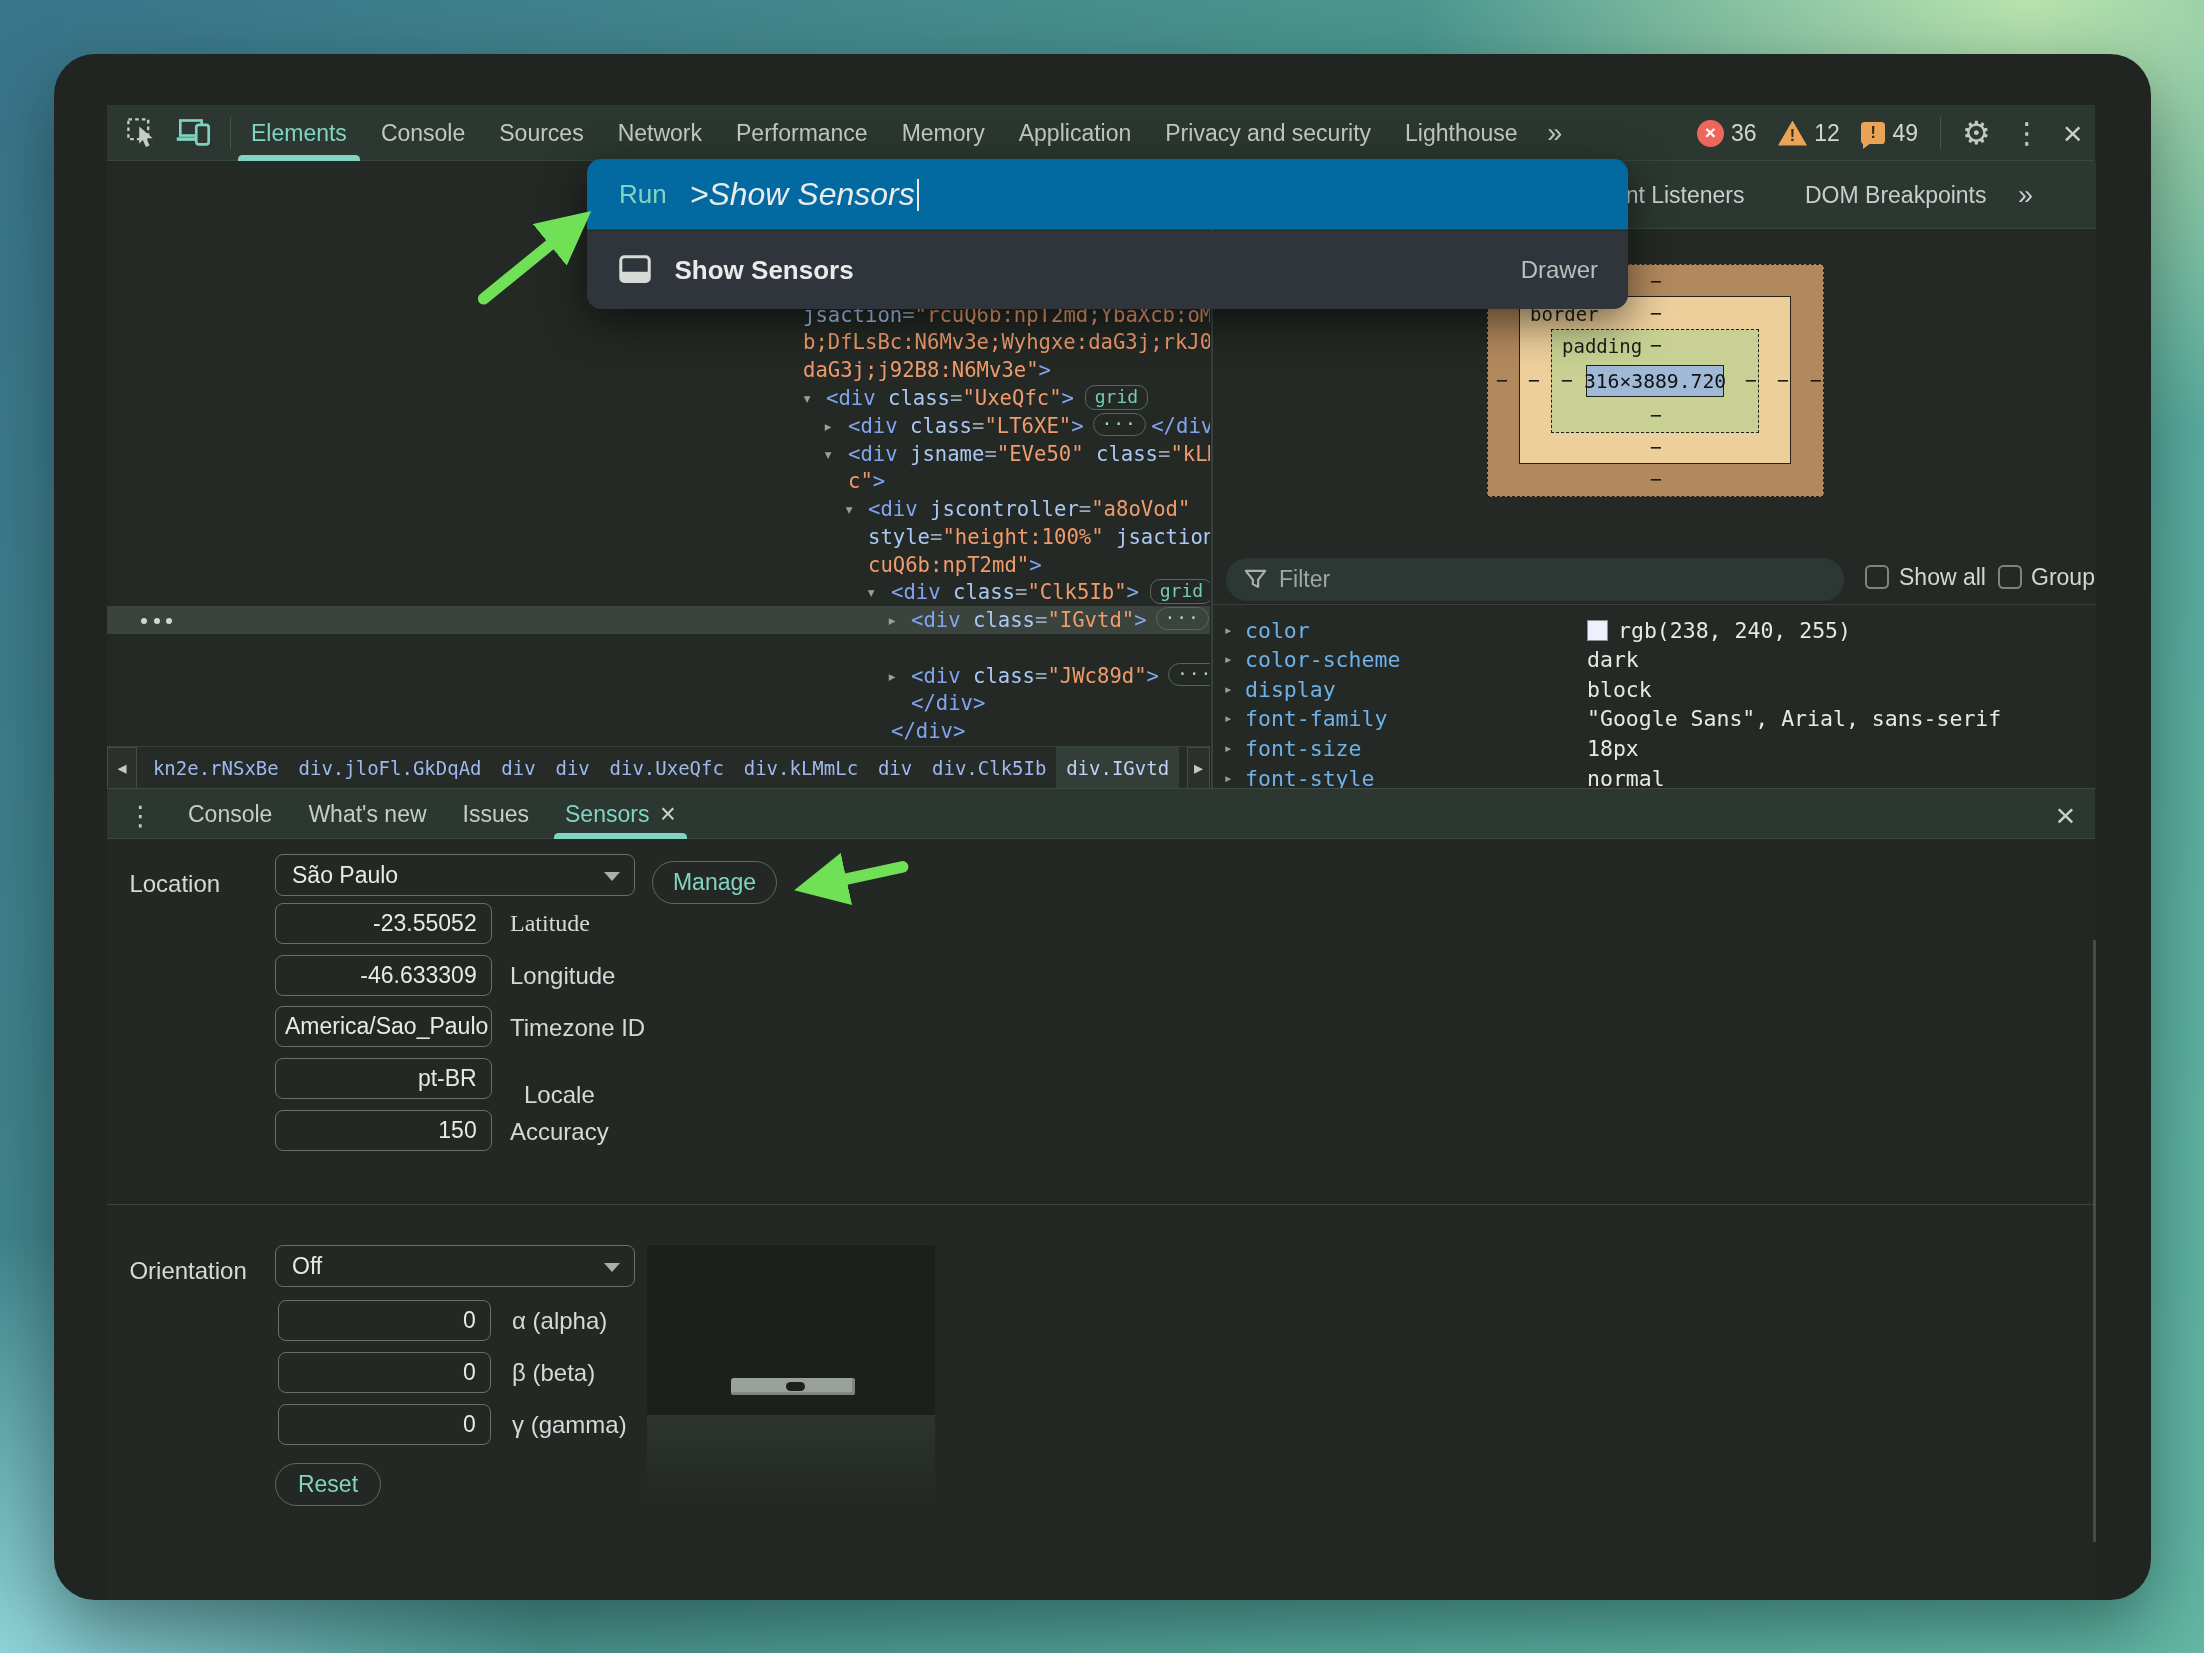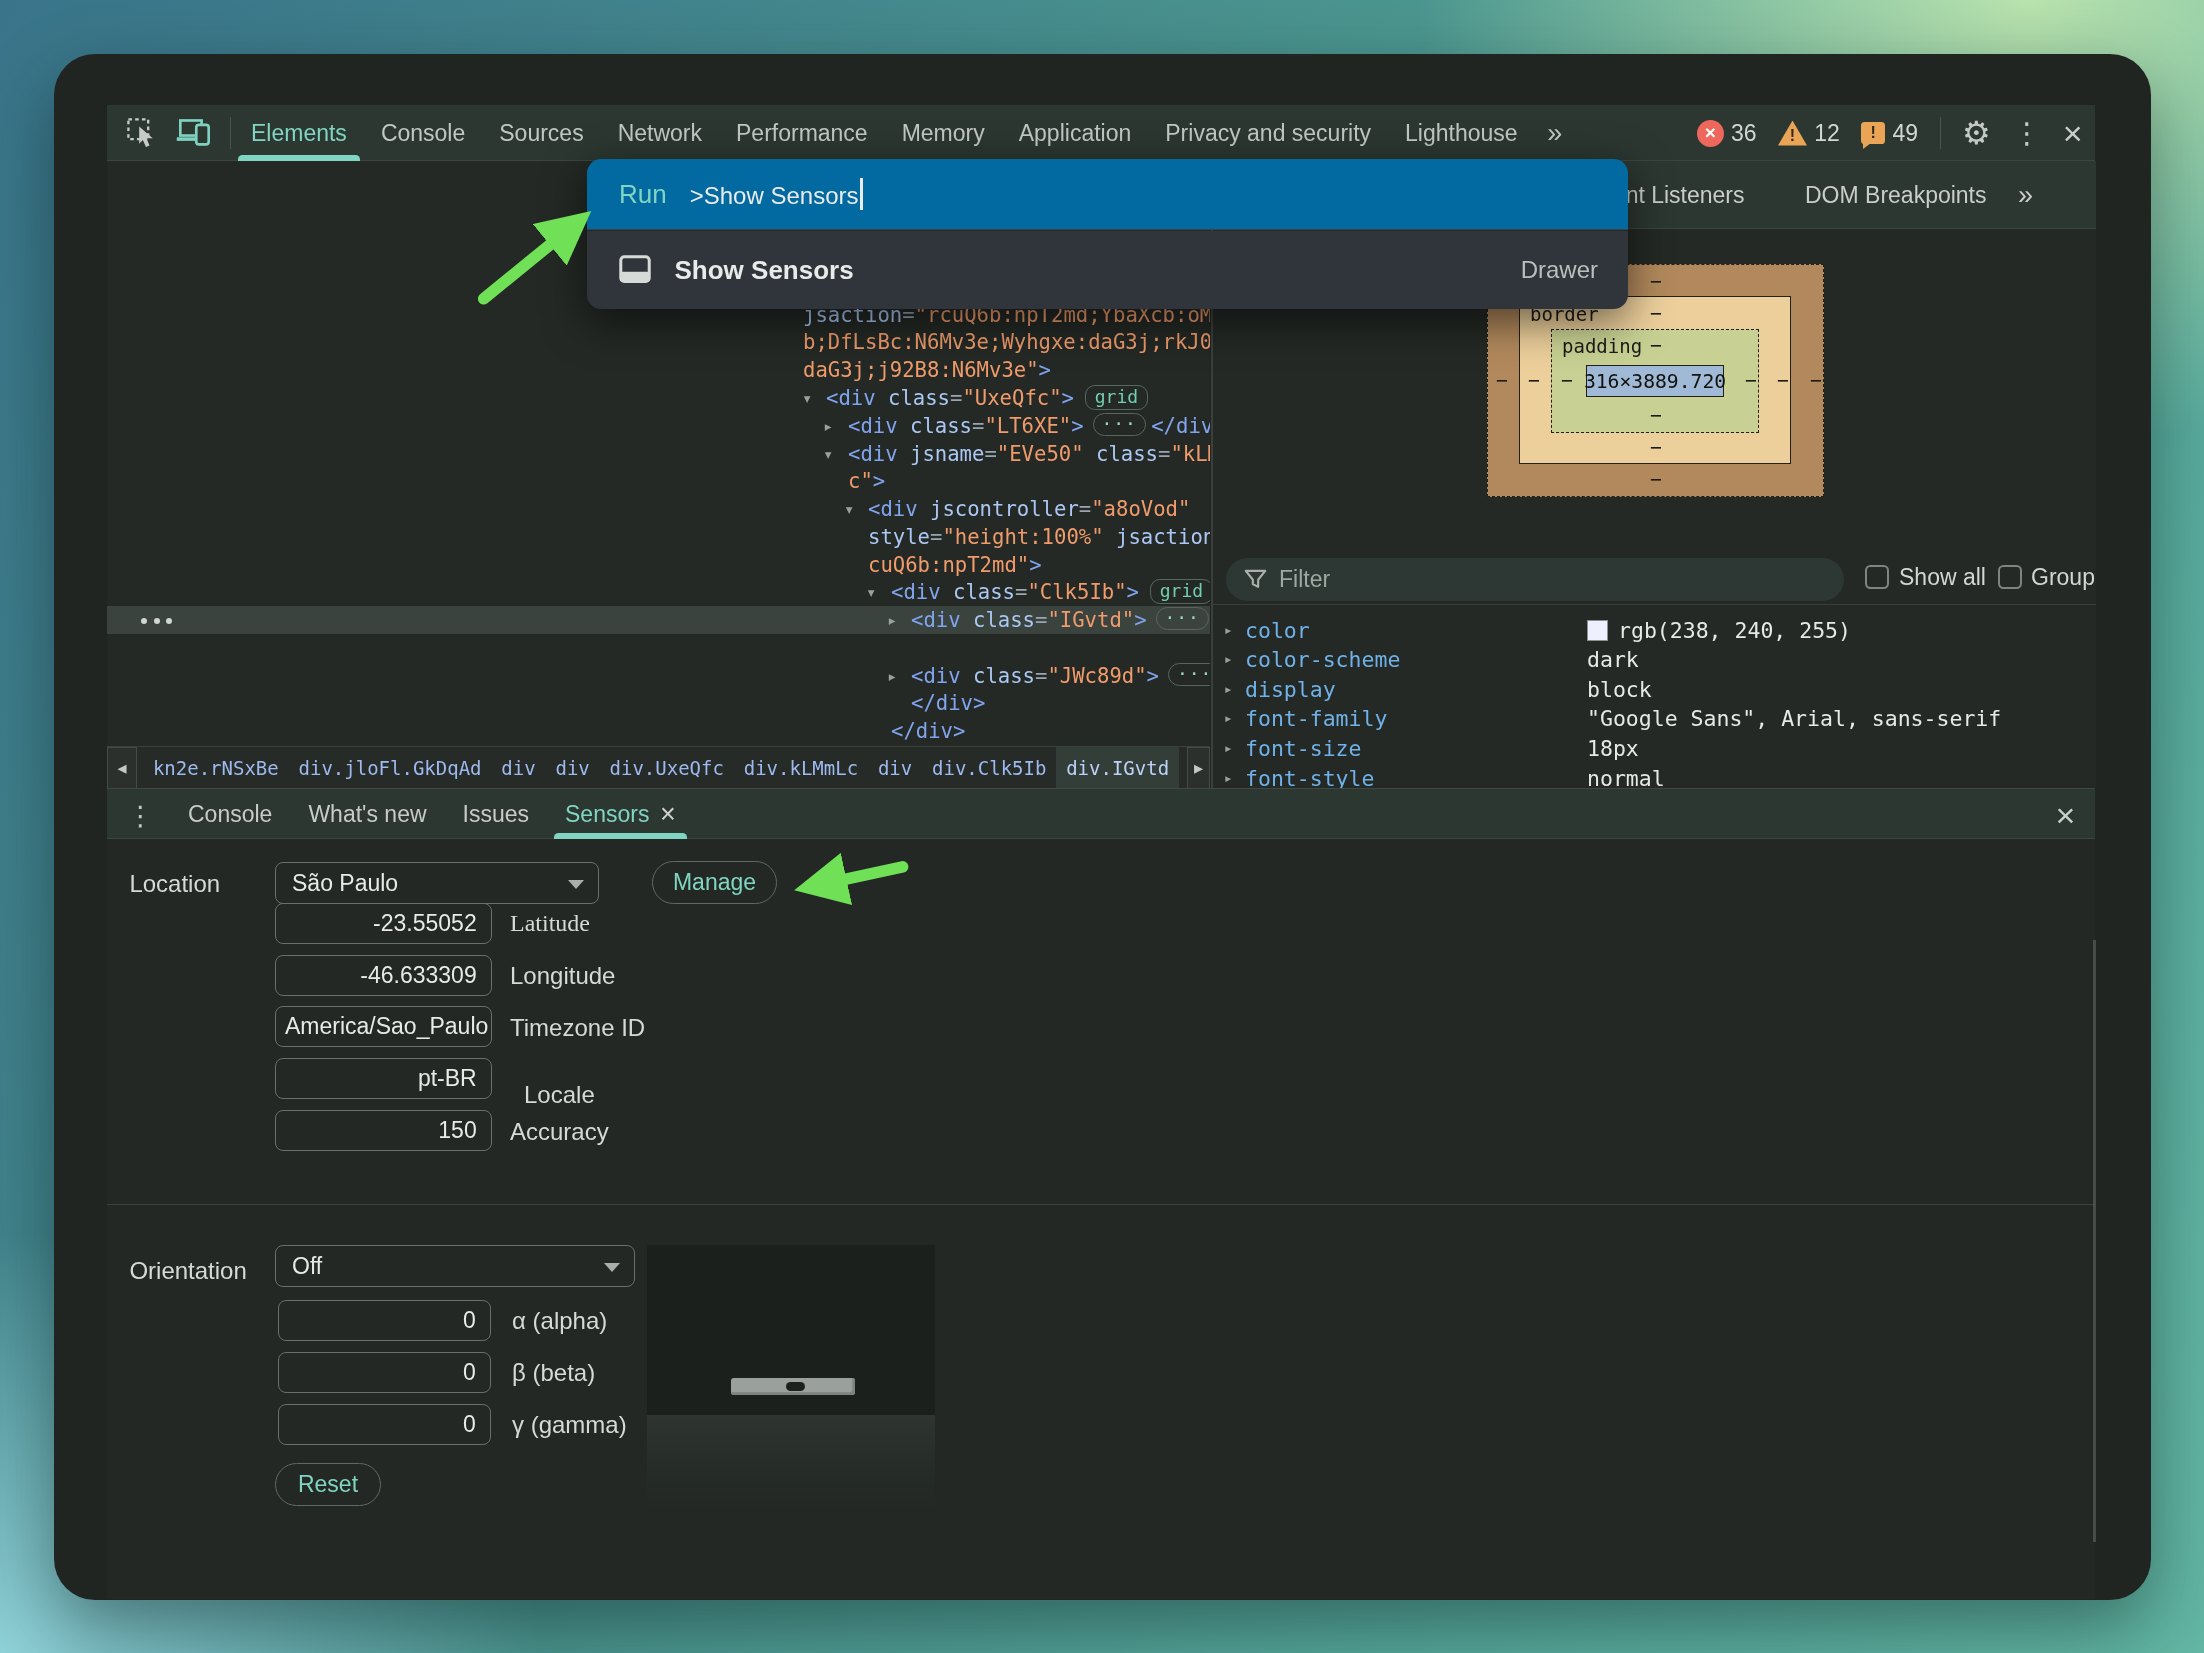--- a/index.html
+++ b/index.html
@@ -131,21 +131,21 @@
   .phone-pill { position:absolute; left:55px; top:3.6px; width:19px; height:9px; background:#1d211e; border-radius:4.5px; }
 
   .scroll-thumb { position:absolute; left:2093px; top:940px; width:2.7px; height:602px; background:#666c66; opacity:.55; }
 
   
   .palette { position:absolute; left:587px; top:159px; width:1041px; height:150px; border-radius:14.3px; overflow:hidden;
     box-shadow:0 12.5px 43px rgba(0,0,0,.55); z-index:50; }
   .palette-input { position:absolute; left:0; top:0; width:100%; height:71px; background:#0369a1;
     display:flex; align-items:center; padding:0 32px; gap:23px; border-bottom:0.9px solid #3d4247; }
   .palette-mode { color:#80d5c2; font-size:26px; }
-  .palette-query { color:#e9eceb; font-size:24px; }
+  .palette-query { color:#e9eceb; font-size:32px;font-style:italic; }
   .caret-bar { display:inline-block; width:2.7px; height:32px; background:#e9eceb; vertical-align:-6.3px; margin-left:1.8px; }
   .palette-result { position:absolute; left:0; top:72px; width:100%; height:78px; background:#2f353a;
     display:flex; align-items:center; padding:0 30px; gap:21.5px; }
   .palette-result-label { font-size:26px; font-weight:bold; color:#e8ebe9; }
   .palette-result-loc { margin-left:auto; font-size:24px; color:#b9bfbb; }
 
   .annotation { position:absolute; z-index:60; pointer-events:none; }
 </style>
 </head>
 <body>
@@ -327,21 +327,21 @@
             <div class="dtab active">
               <span>Sensors</span>
               <span class="tab-close">×</span>
             </div>
           </div>
         <span class="drawer-close">×</span>
       </div>
 
       <div class="sensors">
         <span class="s-label" style="left:22.4px;top:31px">Location</span>
-        <div class="s-select" style="left:168px;top:23px;width:324px">
+        <div class="s-select" style="left:168px;top:15px;width:360px">
           <span>São Paulo</span>
           <span class="caret"></span>
         </div>
         <div class="pill-btn" style="left:545px;top:22.4px;width:125px;height:43px">Manage</div>
         <div>
             <div class="s-input" style="left: 168px; top: 64px; width: 217px;">-23.55052</div>
             <span class="s-label" style="left: 403px; top: 71px; font-family: Liberation Serif, serif;">Latitude</span>
             <div class="s-input" style="left: 168px; top: 116px; width: 217px;">-46.633309</div>
             <span class="s-label" style="left: 403px; top: 123px;">Longitude</span>
             <div class="s-input left-align" style="left: 168px; top: 167px; width: 217px;">America/Sao_Paulo</div>

